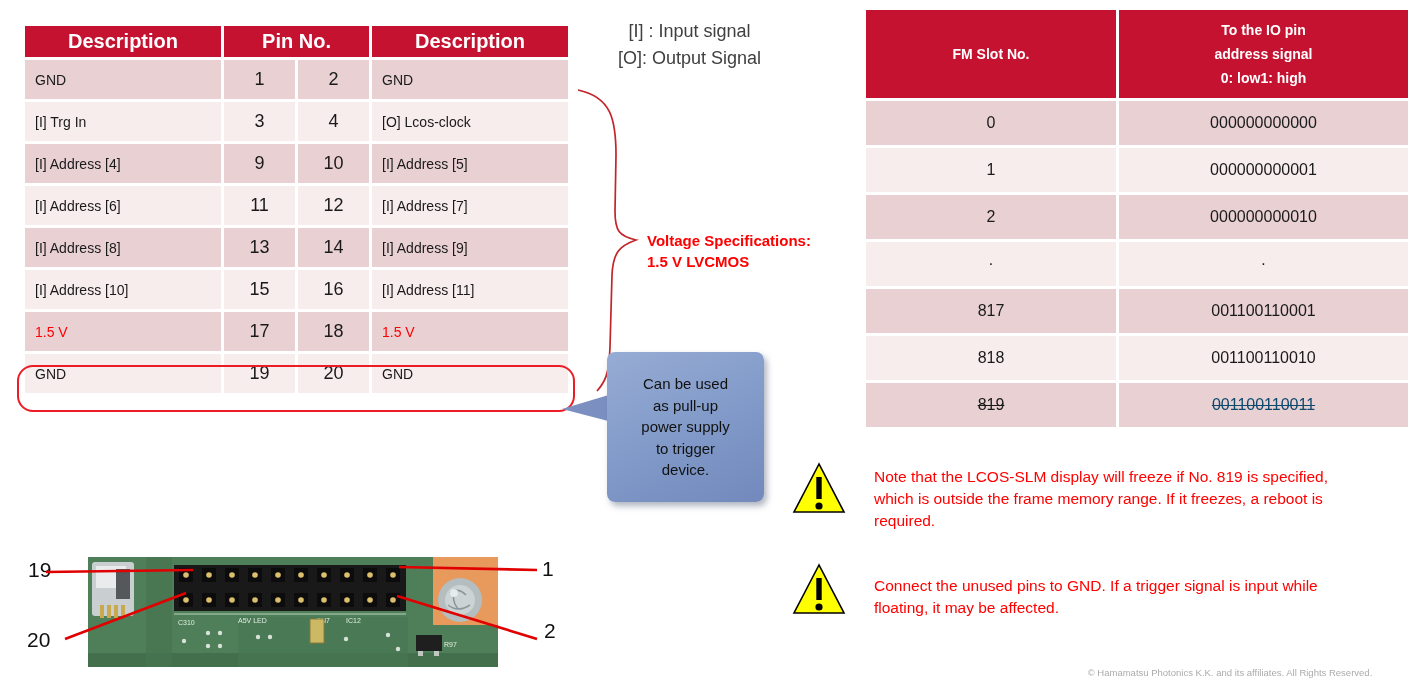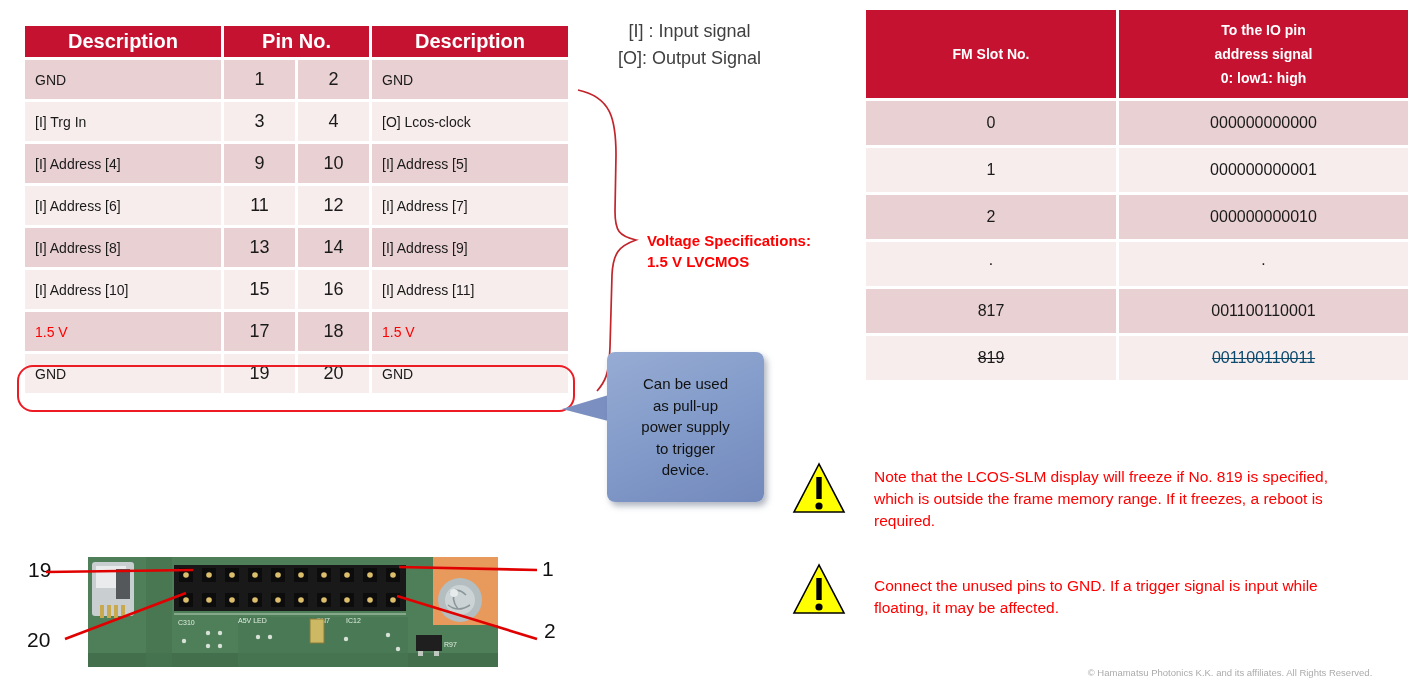--- a/index.html
+++ b/index.html
@@ -177,20 +177,24 @@
         <td class="col-slot">2</td>
         <td class="col-signal">000000000010</td>
       </tr>
       <tr>
         <td class="col-slot">·</td>
         <td class="col-signal">·</td>
       </tr>
       <tr>
         <td class="col-slot">817</td>
         <td class="col-signal">001100110001</td>
+      </tr>
+      <tr>
+        <td class="col-slot">818</td>
+        <td class="col-signal">001100110010</td>
       </tr>
       <tr class="strike">
         <td class="col-slot">819</td>
         <td class="col-signal">001100110011</td>
       </tr>
     </tbody>
 </table>
 
 <svg class="abs" style="left:791px; top:461px;" width="56" height="55" viewBox="0 0 56 55">
   <polygon points="28,3 3,51 53,51" fill="#FFFF00" stroke="#000" stroke-width="1.6"></polygon>

